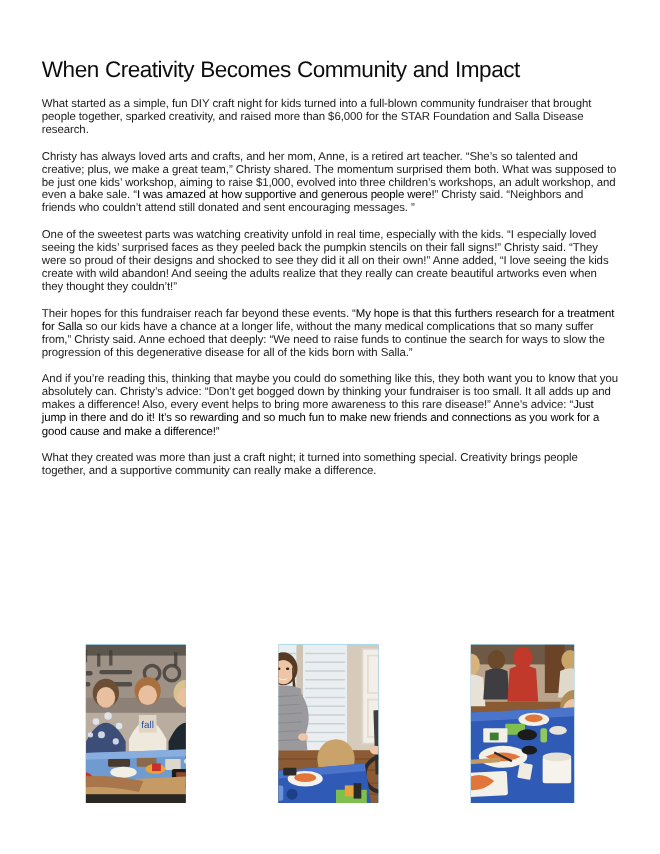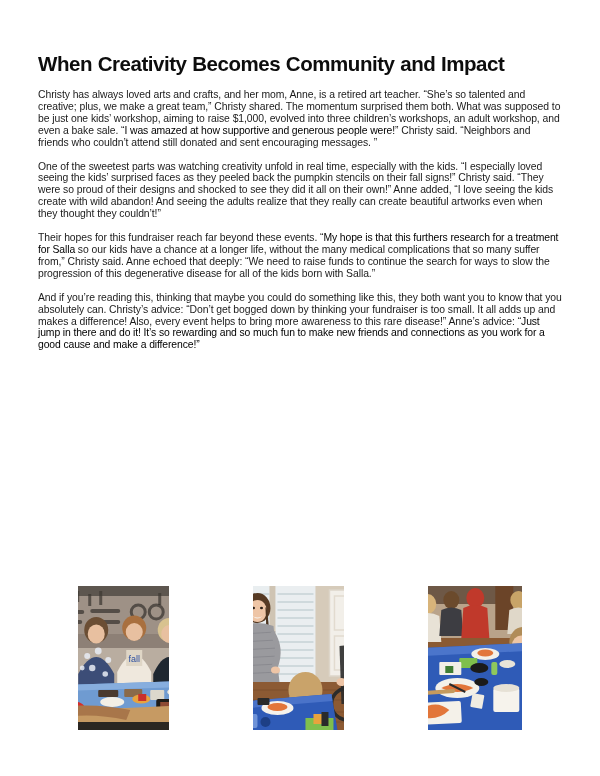--- a/index.html
+++ b/index.html
@@ -25,21 +25,21 @@
     position: absolute;
     left: 38px;
     top: 52px;
     width: 524px;
   }
   h1.article-title {
     margin: 0 0 13px 0;
     font-family: "Liberation Sans", sans-serif;
     font-size: 20.5px;
     line-height: 24px;
-    font-weight: bold;
+    font-weight: normal;
     letter-spacing: -0.45px;
     color: #0d0d0d;
     word-spacing: 0.4px;
   }
   p.body-para {
     margin: 0 0 12px 0;
     font-size: 10.4px;
     line-height: 11.9px;
     color: #1a1a1a;
     letter-spacing: -0.07px;
@@ -79,37 +79,43 @@
 </style>
 </head>
 <body>
 
 <div class="page">
 
   <div class="content">
 
     <h1 class="article-title">When Creativity Becomes Community and Impact</h1>
 
+    <p class="body-para">
+      <span>What started as a simple, fun DIY craft night for kids turned into a full-blown community fundraiser that brought people together, sparked creativity, and raised more than $6,000 for the STAR Foundation and Salla Disease research.</span>
+    </p>
 
     <p class="body-para">
       <span>Christy has always loved arts and crafts, and her mom, Anne, is a retired art teacher. “She’s so talented and creative; plus, we make a great team,” Christy shared. The momentum surprised them both. What was supposed to be just one kids’ workshop, aiming to raise $1,000, evolved into three children’s workshops, an adult workshop, and even a bake sale. “</span><span class="strong-quote">I was amazed at how supportive and generous people were!</span><span>” Christy said. “Neighbors and friends who couldn’t attend still donated and sent encouraging messages. ”</span>
     </p>
 
     <p class="body-para">
       <span>One of the sweetest parts was watching creativity unfold in real time, especially with the kids. “I especially loved seeing the kids’ surprised faces as they peeled back the pumpkin stencils on their fall signs!” Christy said. “They were so proud of their designs and shocked to see they did it all on their own!” Anne added, “I love seeing the kids create with wild abandon! And seeing the adults realize that they really can create beautiful artworks even when they thought they couldn’t!”</span>
     </p>
 
     <p class="body-para">
       <span>Their hopes for this fundraiser reach far beyond these events. “</span><span class="strong-quote">My hope is that this furthers research for a treatment for Salla</span><span> so our kids have a chance at a longer life, without the many medical complications that so many suffer from,” Christy said. Anne echoed that deeply: “We need to raise funds to continue the search for ways to slow the progression of this degenerative disease for all of the kids born with Salla.”</span>
     </p>
 
     <p class="body-para">
       <span>And if you’re reading this, thinking that maybe you could do something like this, they both want you to know that you absolutely can. Christy’s advice: “Don’t get bogged down by thinking your fundraiser is too small. It all adds up and makes a difference! Also, every event helps to bring more awareness to this rare disease!” Anne’s advice: “</span><span class="strong-quote">Just jump in there and do it! It’s so rewarding and so much fun to make new friends and connections as you work for a good cause and make a difference!”</span>
     </p>
 
+    <p class="body-para">
+      <span>What they created was more than just a craft night; it turned into something special. Creativity brings people together, and a supportive community can really make a difference.</span>
+    </p>
 
   </div>
 
   <div class="photo-strip">
 
     <figure class="photo p1">
       <svg viewBox="0 0 171 144" preserveAspectRatio="xMidYMid slice">
         <rect x="0" y="0" width="171" height="144" fill="#b9ada0"></rect>
         <rect x="0" y="0" width="171" height="48" fill="#9e9186"></rect>
         <rect x="0" y="0" width="171" height="10" fill="#5d564f"></rect>

